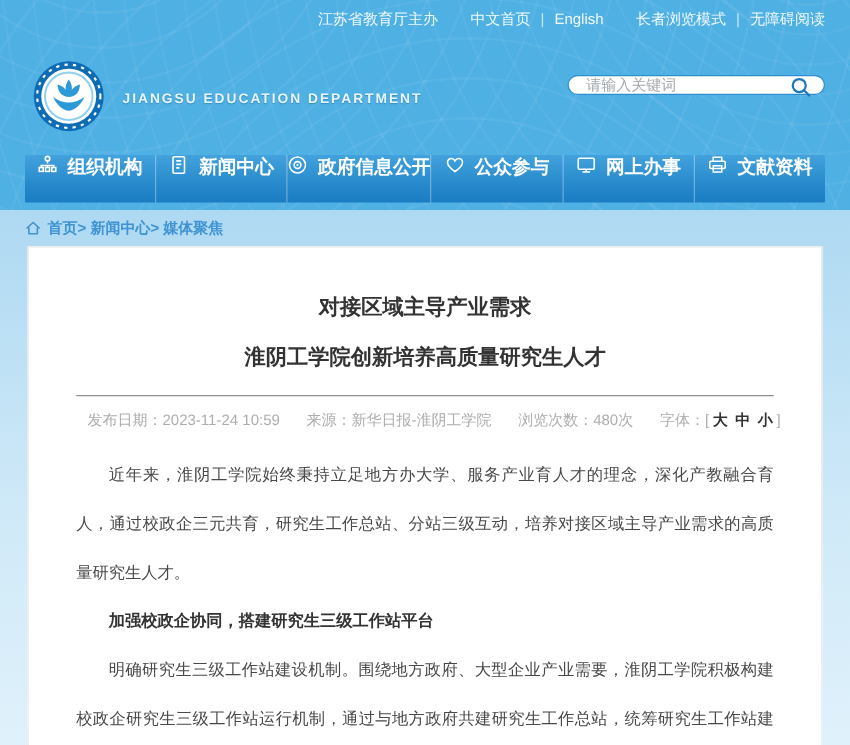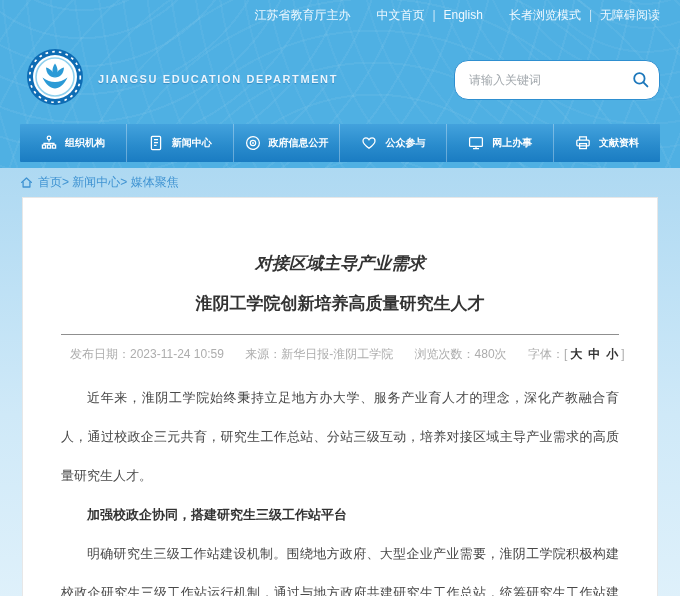--- a/index.html
+++ b/index.html
@@ -37,74 +37,74 @@
     text-shadow: 0 2px 2px rgba(18,95,160,.55), 0 0 1px #9cc9e8;
     line-height: 1.1;
   }
   .site-name-en {
     margin-top: 3px;
     font-size: 11px; font-weight: bold; letter-spacing: 1.6px;
     color: #eaf5fd; text-shadow: 0 1px 1px rgba(18,95,160,.45);
   }
   .search-box {
     position: absolute; right: 20px; top: 30px;
-    width: 206px; height: 40px;
+    width: 206px; height: 16px;
     background: #ffffff; border: 1px solid #2e8fd0; border-radius: 14px;
-    display: flex; align-items: center;
+    display: flex; align-items: flex-start;
   }
   .search-input {
     flex: 1; border: none; outline: none; background: transparent;
     padding: 0 6px 0 14px; font-size: 12px; color: #555;
     font-family: "Liberation Sans", "DejaVu Sans", sans-serif;
   }
   .search-input::placeholder { color: #a2a8ad; }
   .search-icon { width: 18px; height: 18px; margin-right: 9px; cursor: pointer; flex: 0 0 auto; }
 
   
   .nav {
     margin: 0 20px; height: 38px;
     display: flex;
     background: linear-gradient(180deg, #43a2dd 0%, #2a8ccd 55%, #1a7cc2 100%);
     border-radius: 1px;
   }
   .nav-item {
-    flex: 1; display: flex; align-items: center; justify-content: center;
+    flex: 1; display: flex; align-items: flex-start; justify-content: center;
     gap: 8px; cursor: pointer;
     border-right: 1px solid rgba(255,255,255,.32);
-    color: #ffffff; font-size: 10px; font-weight: bold;
+    color: #ffffff; font-size: 15px; font-weight: bold;
     white-space: nowrap;
   }
   .nav-item:last-child { border-right: none; }
   .nav-icon { width: 16px; height: 16px; display: inline-block; }
   .nav-icon svg { display: block; }
 
   
   .below {
     background: linear-gradient(180deg, #aed9f2 0%, #cfe9f8 40%, #eef8fd 100%);
     padding-bottom: 30px;
   }
   .breadcrumb {
     height: 29px; display: flex; align-items: center;
     padding-left: 20px; gap: 5px;
-    font-size: 12px; color: #3f93d2;
+    font-size: 12px; color: #3f93d2; font-weight: bold;
   }
   .bc-home { width: 13px; height: 13px; display: inline-block; }
   .bc-item { cursor: pointer; }
   .bc-item[data-interactable="false"] { cursor: default; }
   .bc-sep { color: #3f93d2; }
 
   
   .card {
     margin: 0 22px; background: #ffffff;
     border: 1px solid #e7e7e7;
     padding: 28px 38px 24px;
     min-height: 420px;
   }
   .title { text-align: center; color: #333; font-weight: bold; font-size: 17px; }
-  .title-l1 { margin-top: 26px; font-style: italic; }
+  .title-l1 { margin-top: 8px; }
   .title-l2 { margin-top: 17px; }
   .divider { border: none; border-top: 1px solid #8f8f8f; margin-top: 19px; }
   .meta {
     margin-top: 11px; text-align: center;
     font-size: 12px; color: #adadad; white-space: nowrap;
   }
   .meta-seg { margin: 0 9px; }
   .fs-opt { color: #333; font-weight: bold; margin: 0 3px; cursor: pointer; }
 
   .article-body { margin-top: 15px; }

